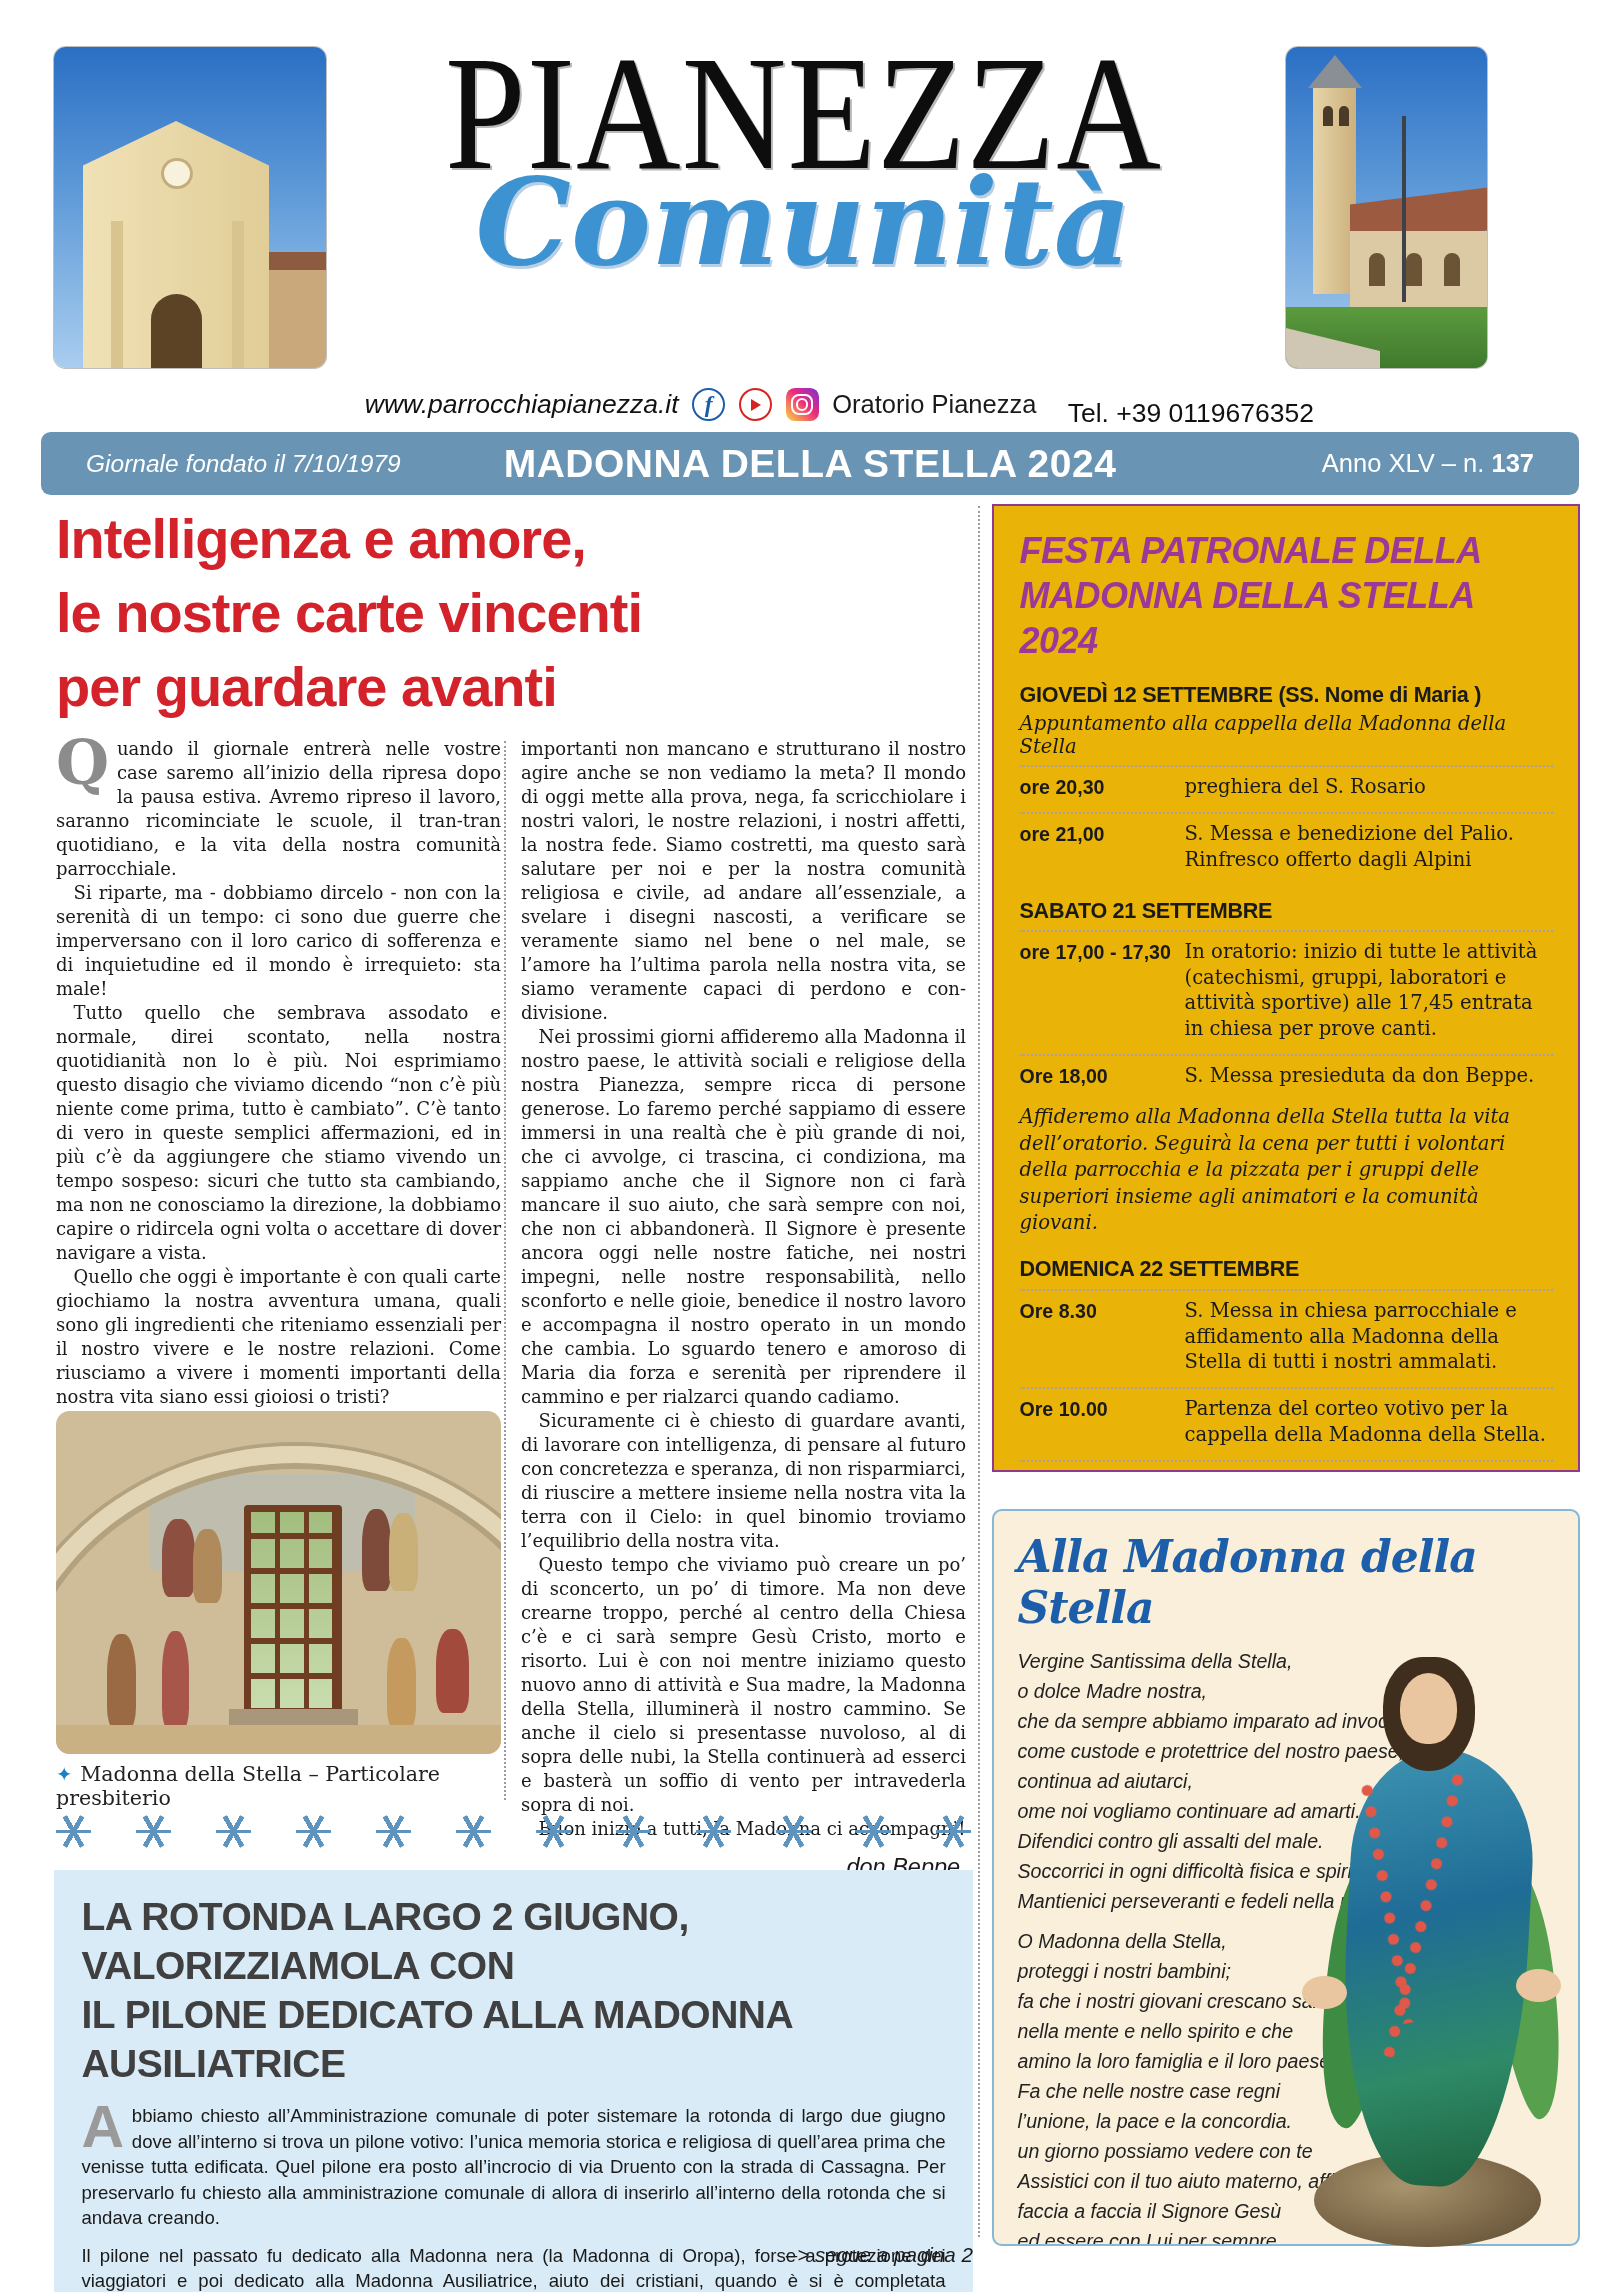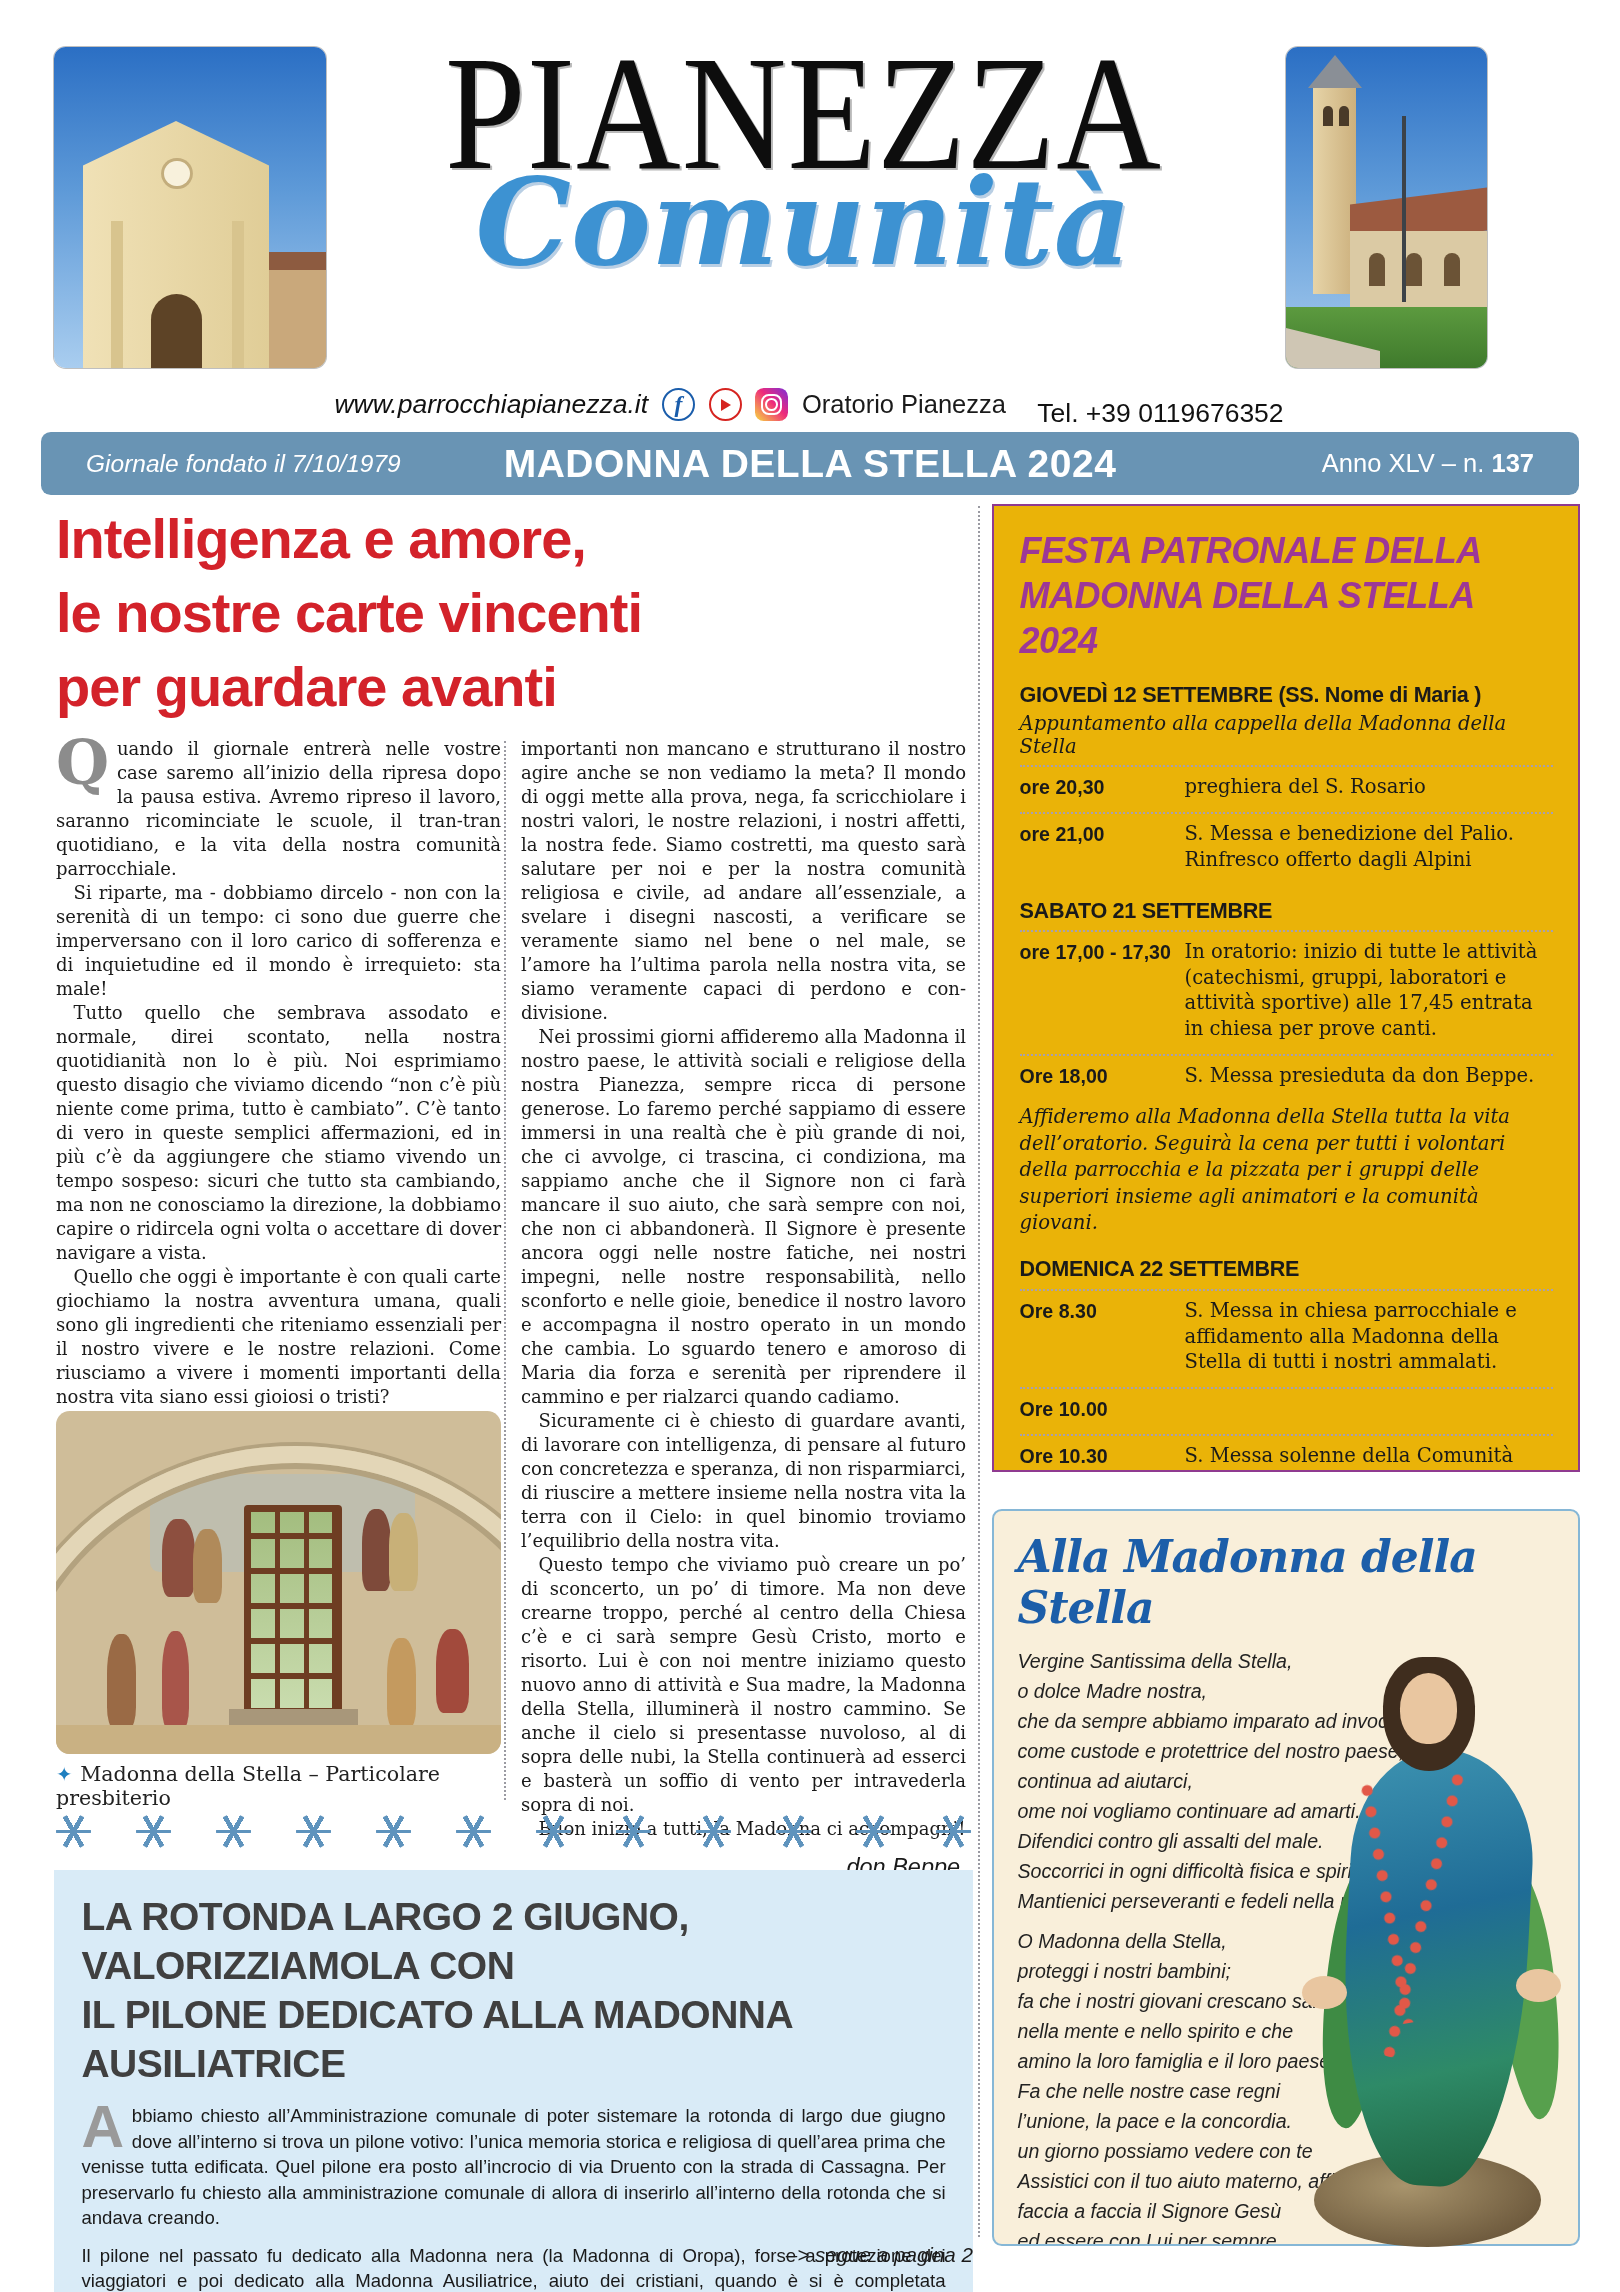--- a/index.html
+++ b/index.html
@@ -27,21 +27,21 @@
   .pr-a1,.pr-a2,.pr-a3{position:absolute;top:206px;width:15.7px;height:33px;background:#6b5336;border-radius:7.8px 7.8px 0 0;}
   .pr-a1{right:102px}.pr-a2{right:65px}.pr-a3{right:27.4px}
   .pr-grass{position:absolute;bottom:0;width:100%;height:61px;background:linear-gradient(180deg,#5c9a3f,#3f7a2c);}
   .pr-path{position:absolute;bottom:0;left:0;width:94px;height:57px;background:#cfc6b4;clip-path:polygon(0 100%,0 30%,100% 70%,100% 100%);}
   .pr-pole{position:absolute;left:116px;top:69px;width:3.9px;height:186px;background:#3c4248;}
 
   .logo{position:absolute;left:382px;top:27.4px;width:843px;text-align:center;}
   .logo-black{font-family:"Liberation Serif",serif;font-size:145px;line-height:155px;letter-spacing:1px;color:#0d0d0d;transform:scaleY(1.12);transform-origin:top;text-shadow:2px 2px 0 #b9b9b9;}
   .logo-blue{font-family:"DejaVu Serif",serif;font-style:italic;font-weight:bold;font-size:120px;line-height:129px;color:#3d92d2;margin-top:-25.5px;text-shadow:2px 2.9px 0 #b9cfe4;}
 
-  .contact{position:absolute;left:304px;top:380px;width:1010px;display:flex;align-items:center;justify-content:center;gap:13.7px;font-size:25.5px;}
+  .contact{position:absolute;left:304px;top:380px;width:1010px;display:flex;align-items:center;justify-content:flex-end;gap:13.7px;font-size:25.5px;}
   .www{font-style:italic;font-size:26.5px;color:#111;}
   .fb-icon{width:33px;height:33px;border-radius:50%;border:2.9px solid #1a5dab;color:#1a5dab;display:flex;align-items:center;justify-content:center;font:italic bold 23.5px/25.5px "Liberation Serif",serif;box-sizing:border-box;}
   .yt-icon{width:33px;height:33px;border-radius:50%;border:2.9px solid #d62420;display:flex;align-items:center;justify-content:center;box-sizing:border-box;}
   .yt-play{width:0;height:0;border-left:10.8px solid #d62420;border-top:6.9px solid transparent;border-bottom:6.9px solid transparent;margin-left:2px;}
   .ig-icon{width:33px;height:33px;border-radius:8.8px;background:linear-gradient(45deg,#f7c944 5%,#ee2a7b 55%,#7b2fd8 100%);position:relative;}
   .ig-icon::before{content:"";position:absolute;inset:5.9px;border:2.5px solid #fff;border-radius:7.8px;}
   .ig-icon::after{content:"";position:absolute;left:50%;top:50%;width:8.8px;height:8.8px;margin:-6.4px 0 0 -6.4px;border:2.5px solid #fff;border-radius:50%;}
   .phone{font-size:26.5px;color:#111;margin-left:17.6px;margin-top:18px;}
 
   .infobar{position:absolute;left:41px;top:432px;width:1538px;height:63px;background:#6994b4;border-radius:9.8px;color:#fff;display:flex;align-items:center;box-sizing:border-box;padding:0 45px;}
@@ -272,20 +272,21 @@
     </div>
     <div class="festa-note">Affideremo alla Madonna della Stella tutta la vita dell’oratorio. Seguirà la cena per tutti i volontari della parrocchia e la pizzata per i gruppi delle superiori insieme agli animatori e la comunità giovani.</div>
 
     <div class="day">DOMENICA 22 SETTEMBRE</div>
     <div class="sched-row">
       <span class="time">Ore 8.30</span>
       <span class="desc">S. Messa in chiesa parrocchiale e affidamento alla Madonna della Stella di tutti i nostri ammalati.</span>
     </div>
     <div class="sched-row">
       <span class="time">Ore 10.00</span>
+      <span class="desc">Partenza del corteo votivo per la cappella della Madonna della Stella.</span>
     </div>
     <div class="sched-row">
       <span class="time">Ore 10.30</span>
       <span class="desc">S. Messa solenne della Comunità nella cappella della Madonna della Stella (non ci sarà la S. Messa in parrocchia delle 10,30).</span>
     </div>
 
   </div>
 
   <div class="prayer">
     <div class="prayer-title">Alla Madonna della Stella</div>

